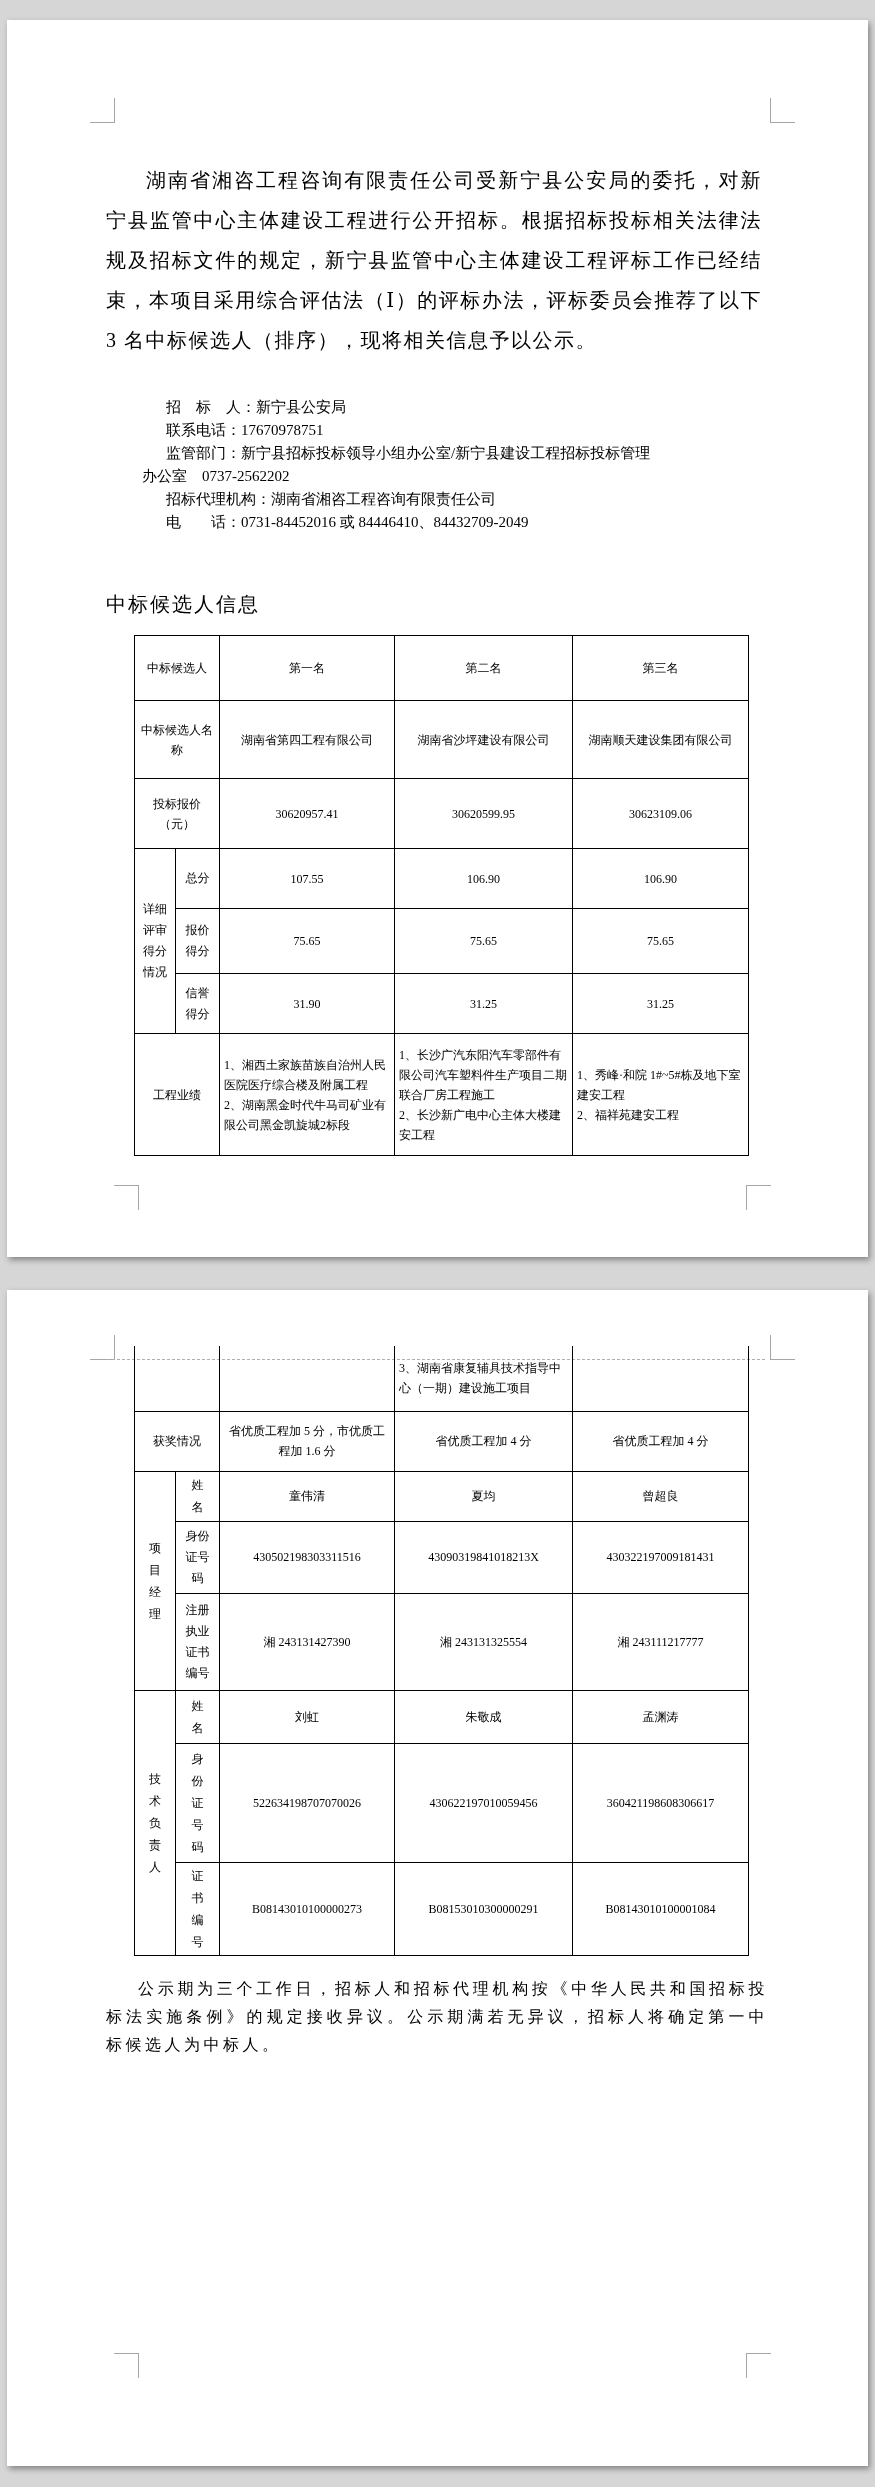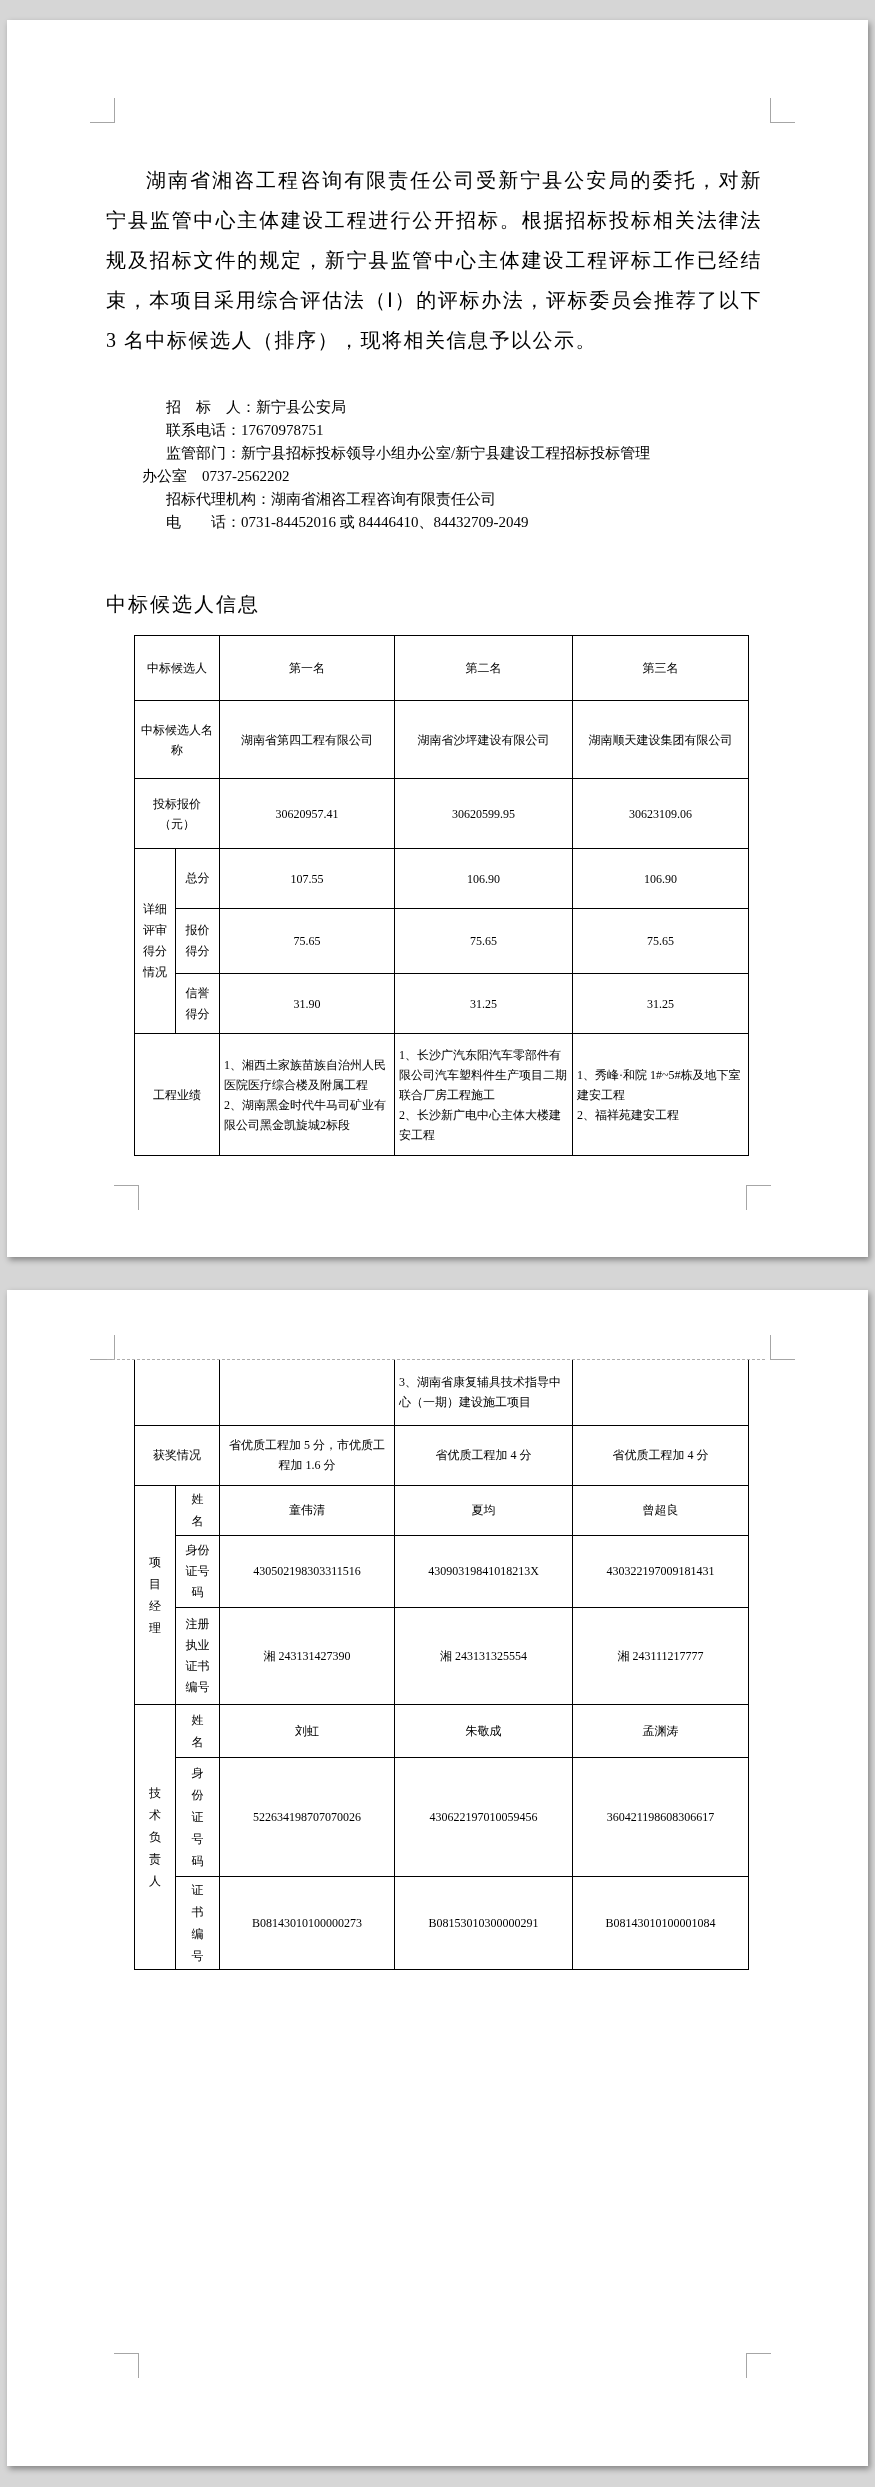--- a/index.html
+++ b/index.html
@@ -6,21 +6,21 @@
   body{
     width:875px;height:2487px;position:relative;
     background:#d6d6d6;
     font-family:"Liberation Serif","DejaVu Serif",serif;
     color:#000;overflow:hidden;
   }
   .page{
     position:absolute;left:7px;width:861px;background:#fff;
     box-shadow:2px 3px 6px rgba(0,0,0,0.38);
   }
-  #page1{top:20px;height:1237px;font-family:Liberation Serif, serif;}
+  #page1{top:20px;height:1237px;}
   #page2{top:1290px;height:1176px;}
   
   .mark{position:absolute;width:24px;height:24px;border:0 solid #a6a6a6;}
   .m-br{border-bottom-width:1px;border-right-width:1px;}
   .m-bl{border-bottom-width:1px;border-left-width:1px;}
   .m-tr{border-top-width:1px;border-right-width:1px;}
   .m-tl{border-top-width:1px;border-left-width:1px;}
   
   .intro{
     position:absolute;left:99px;top:140px;width:656px;
@@ -31,21 +31,21 @@
   .contact{position:absolute;left:99px;top:376px;width:680px;font-size:15px;line-height:23px;margin-left:36px;}
   .contact .cline{padding-left:24px;white-space:pre;}
   .contact .outdent{padding-left:0;}
   
   .tbl-title{position:absolute;left:99px;top:571px;width:660px;text-align:left;
     font-size:20px;letter-spacing:2px;}
   
   table.doc{border-collapse:collapse;table-layout:fixed;position:absolute;left:127px;width:614px;
     font-size:12px;}
   #page1 table.doc{top:615px;}
-  #page2 table.doc{top:70px;}
+  #page2 table.doc{top:56px;}
   table.doc td{
     border:1px solid #000;text-align:center;vertical-align:middle;
     padding:2px 4px;line-height:20px;overflow:hidden;
   }
   table.doc td.left{text-align:left;white-space:pre-wrap;}
   .vl1{display:inline-block;width:1.05em;text-align:center;line-height:22px;}
   .vl2{display:inline-block;width:2.1em;text-align:center;line-height:21px;}
   #page2 table.doc tr:first-child td{border-top:none;}
   .dash-top{position:absolute;left:100px;top:69px;width:658px;border-top:1px dashed #adadad;}
   
@@ -198,13 +198,14 @@
     </tr>
     <tr style="height:92px">
       <td><span class="vl1">证书编号</span></td>
       <td>B08143010100000273</td>
       <td>B08153010300000291</td>
       <td>B08143010100001084</td>
     </tr>
   </tbody>
     </table>
 
+  <div class="closing">公示期为三个工作日，招标人和招标代理机构按《中华人民共和国招标投标法实施条例》的规定接收异议。公示期满若无异议，招标人将确定第一中标候选人为中标人。</div>
 </div>
 
 </body></html>

